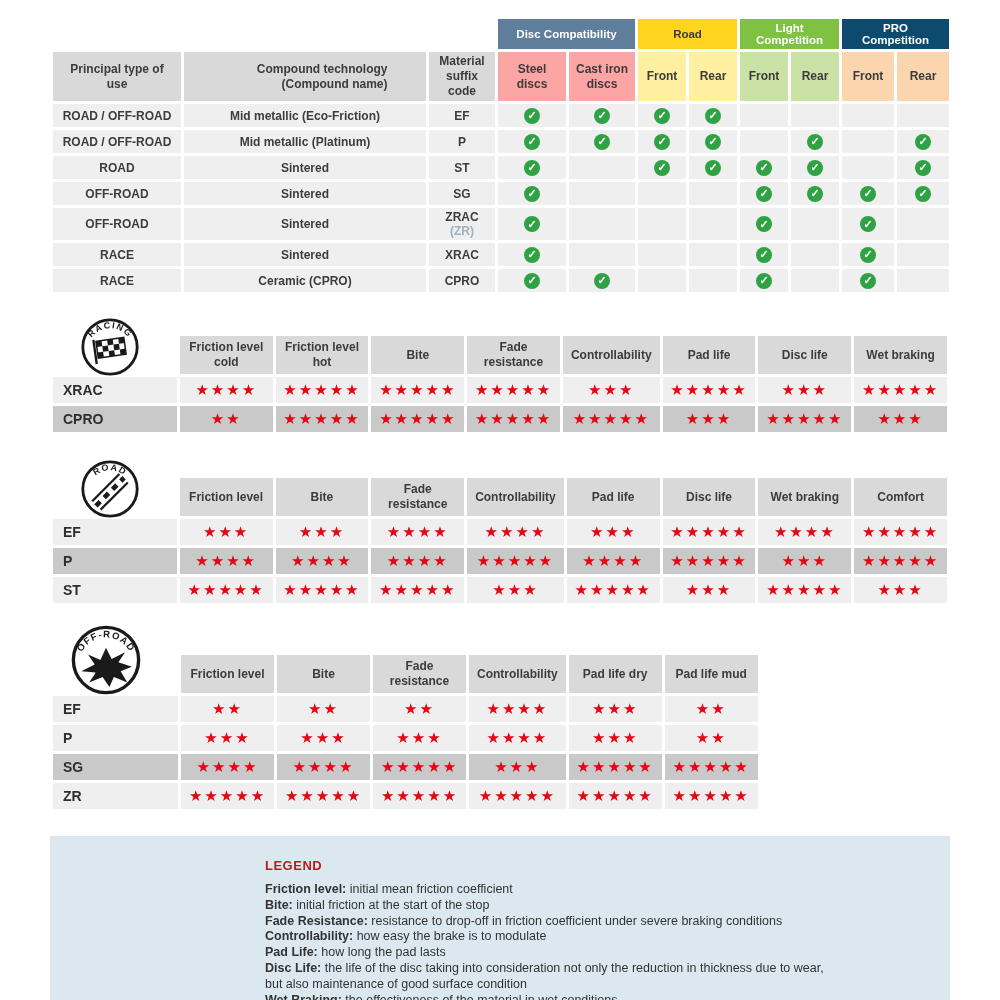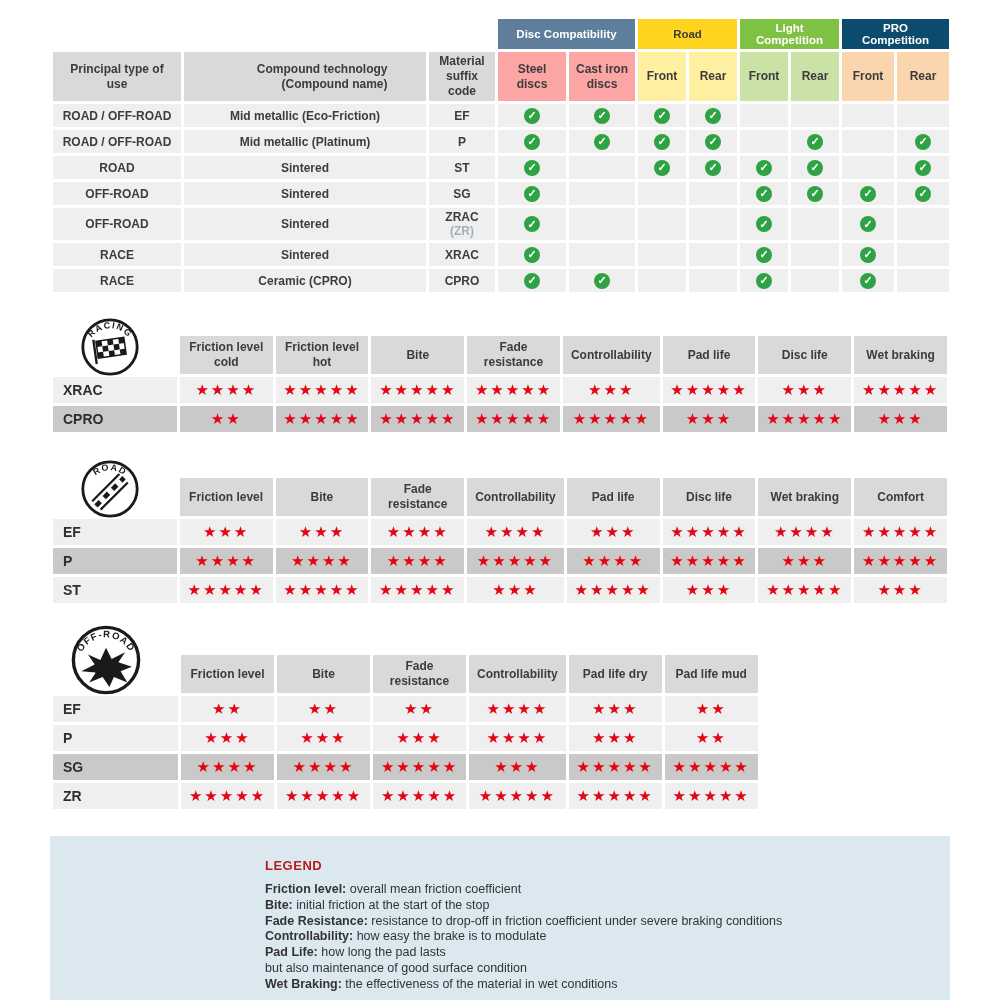--- a/index.html
+++ b/index.html
@@ -391,23 +391,24 @@
             <td class="stars-td"><span class="stars">★★★★★</span></td>
             <td class="stars-td"><span class="stars">★★★★★</span></td>
           </tr>
         </tbody>
     </table>
   </div>
 
   <div class="legend-box">
     <div class="legend-title">LEGEND</div>
     <div>
-        <div class="legend-line"><span class="legend-term">Friction level: </span><span class="legend-desc">overall mean friction coefficient</span></div>
+        <div class="legend-line"><span class="legend-term">Friction level: </span><span class="legend-desc">initial mean friction coefficient</span></div>
         <div class="legend-line"><span class="legend-term">Bite: </span><span class="legend-desc">initial friction at the start of the stop</span></div>
         <div class="legend-line"><span class="legend-term">Fade Resistance: </span><span class="legend-desc">resistance to drop-off in friction coefficient under severe braking conditions</span></div>
         <div class="legend-line"><span class="legend-term">Controllability: </span><span class="legend-desc">how easy the brake is to modulate</span></div>
         <div class="legend-line"><span class="legend-term">Pad Life: </span><span class="legend-desc">how long the pad lasts</span></div>
+        <div class="legend-line"><span class="legend-term">Disc Life: </span><span class="legend-desc">the life of the disc taking into consideration not only the reduction in thickness due to wear,</span></div>
         <div class="legend-line"><span class="legend-desc">but also maintenance of good surface condition</span></div>
         <div class="legend-line"><span class="legend-term">Wet Braking: </span><span class="legend-desc">the effectiveness of the material in wet conditions</span></div>
       </div>
   </div>
 
 </div>
 
 </body></html>

